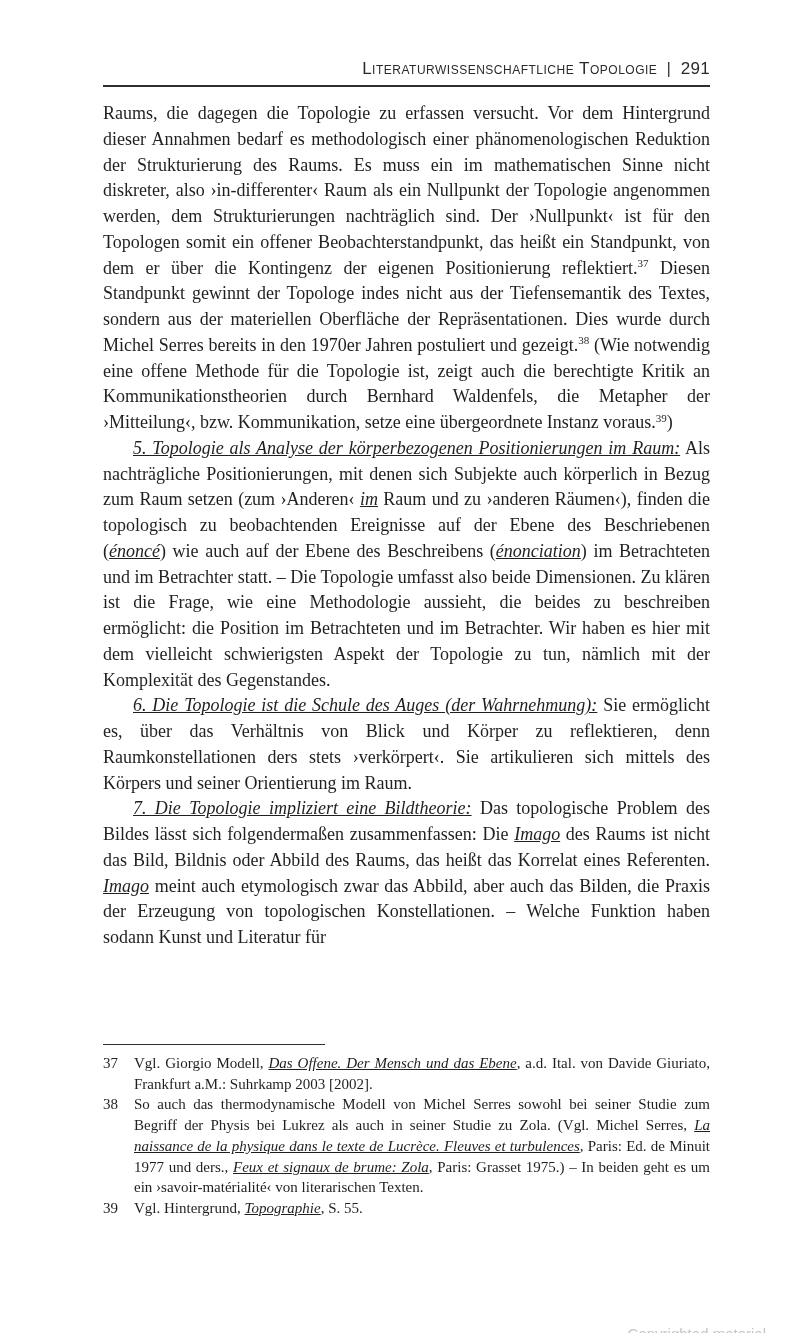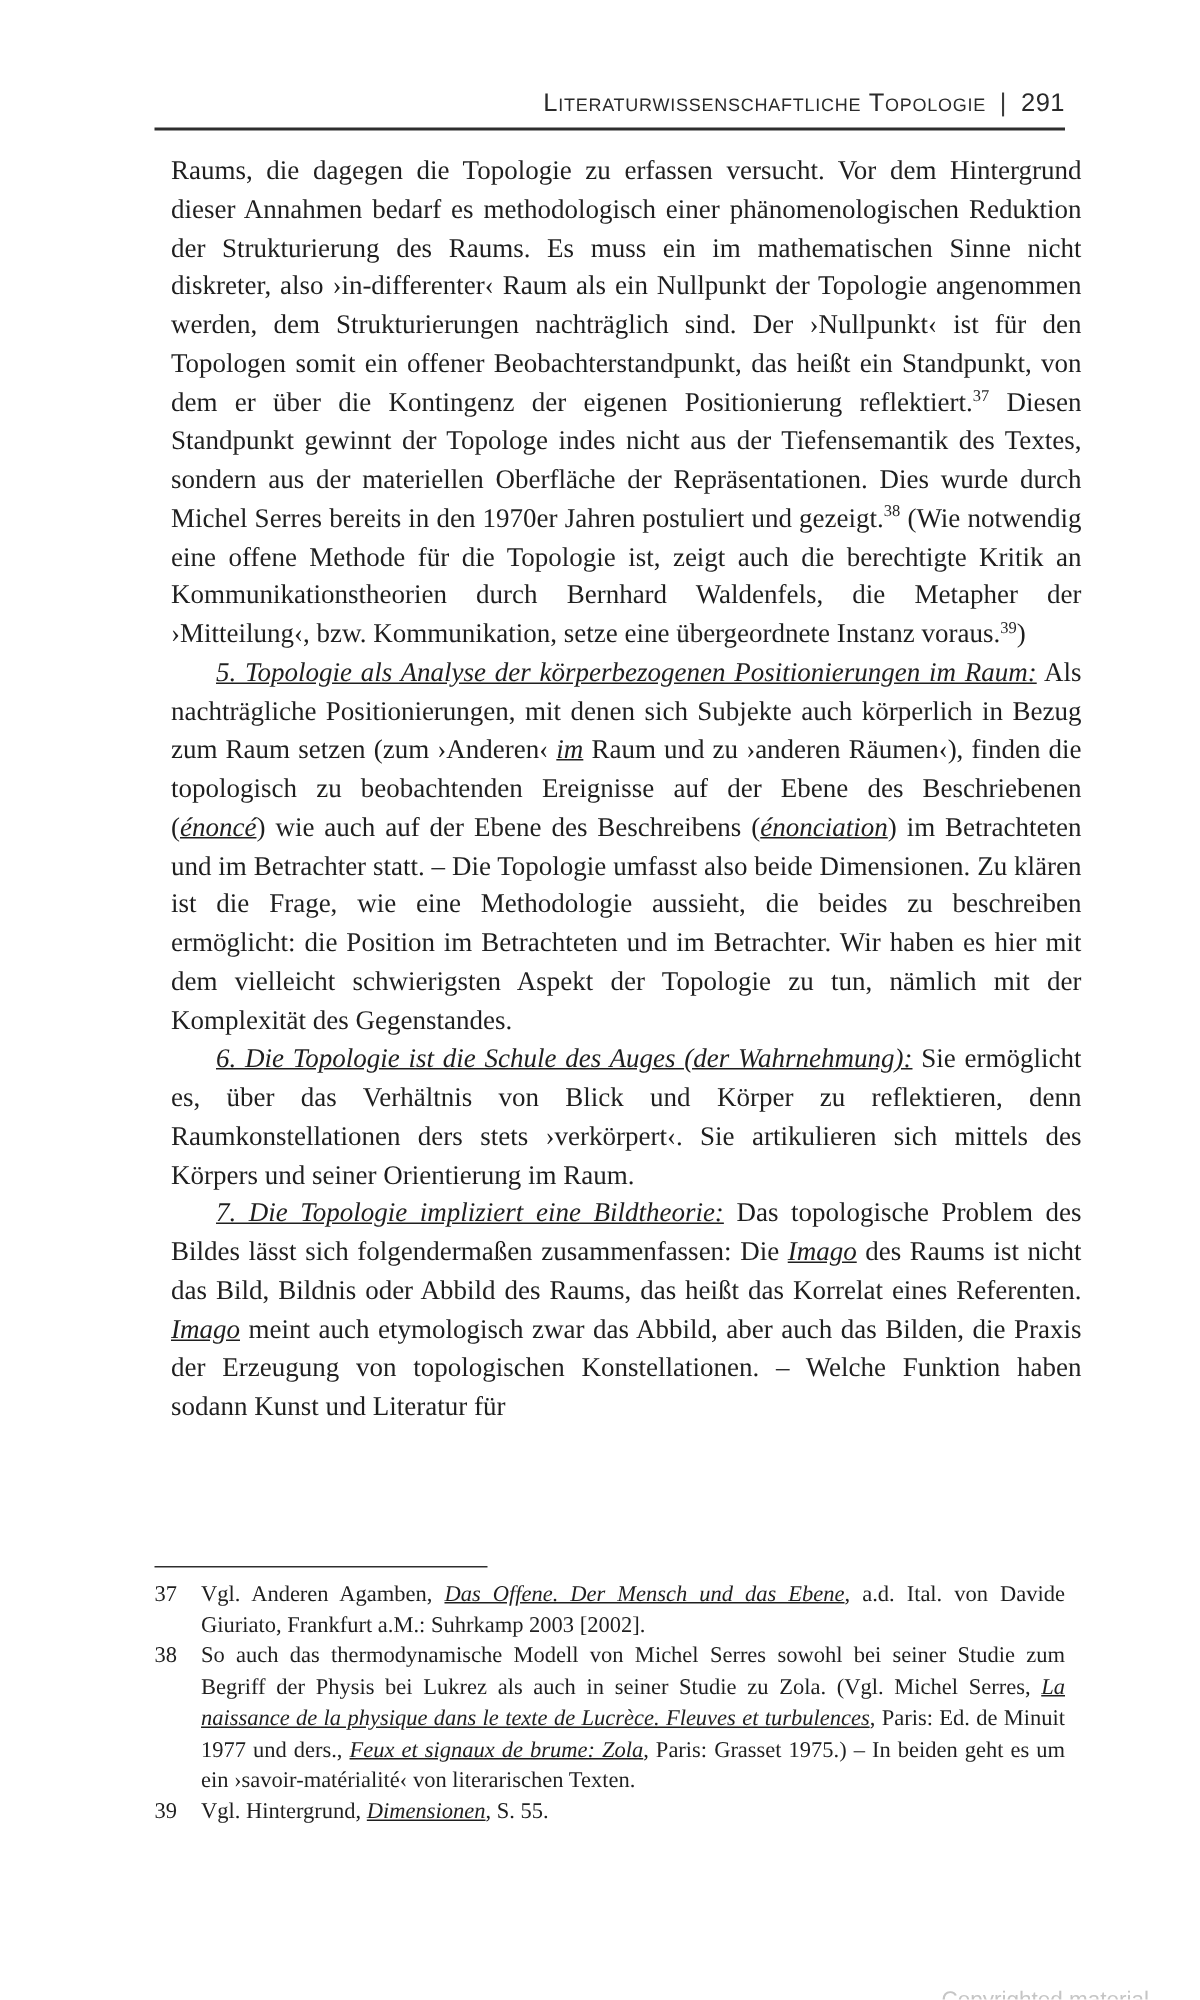--- a/index.html
+++ b/index.html
@@ -29,21 +29,21 @@
   .hdr-sep { font-weight: 300; padding: 0 4px; color: #3a3a3a; }
   .hdr-num { letter-spacing: 0.3px; }
   .header-rule {
     position: absolute;
     left: 103px; top: 85px; width: 607px;
     border: 0; border-top: 2px solid #2e2e2e;
     margin: 0;
   }
   .body-text {
     position: absolute;
-    left: 114px; top: 101px; width: 607px;
+    left: 103px; top: 101px; width: 607px;
     max-height: 936px; overflow: hidden;
     font-size: 18px;
     line-height: 25.75px;
     text-align: justify;
     hyphens: auto; -webkit-hyphens: auto;
   }
   .body-text p { margin: 0; padding: 0; }
   .body-text p.indent { text-indent: 30px; }
   .body-text sup {
     font-size: 11px;
@@ -94,27 +94,27 @@
       <p class="para indent"><i>5. Topologie als Analyse der körperbezogenen Positionierungen im Raum:</i><span> Als nachträgliche Positionierungen, mit denen sich Subjekte auch körperlich in Bezug zum Raum setzen (zum ›Anderen‹ </span><i>im</i><span> Raum und zu ›anderen Räumen‹), finden die topologisch zu beobachtenden Ereignisse auf der Ebene des Beschriebenen (</span><i>énoncé</i><span>) wie auch auf der Ebene des Beschreibens (</span><i>énonciation</i><span>) im Betrachteten und im Betrachter statt. – Die Topologie umfasst also beide Dimensionen. Zu klären ist die Frage, wie eine Methodologie aussieht, die beides zu beschreiben ermöglicht: die Position im Betrachteten und im Betrachter. Wir haben es hier mit dem vielleicht schwierigsten Aspekt der Topologie zu tun, nämlich mit der Komplexität des Gegenstandes.</span></p>
       <p class="para indent"><i>6. Die Topologie ist die Schule des Auges (der Wahrnehmung):</i><span> Sie ermöglicht es, über das Verhältnis von Blick und Körper zu reflektieren, denn Raumkonstellationen ders stets ›verkörpert‹. Sie artikulieren sich mittels des Körpers und seiner Orientierung im Raum.</span></p>
       <p class="para indent"><i>7. Die Topologie impliziert eine Bildtheorie:</i><span> Das topologische Problem des Bildes lässt sich folgendermaßen zusammenfassen: Die </span><i>Imago</i><span> des Raums ist nicht das Bild, Bildnis oder Abbild des Raums, das heißt das Korrelat eines Referenten. </span><i>Imago</i><span> meint auch etymologisch zwar das Abbild, aber auch das Bilden, die Praxis der Erzeugung von topologischen Konstellationen. – Welche Funktion haben sodann Kunst und Literatur für</span></p>
     </div>
 
   <hr class="fn-rule">
 
   <div class="footnotes">
       <div class="footnote">
         <div class="fn-num">37</div>
-        <div class="fn-text"><span>Vgl. Anderen Agamben, </span><i>Das Offene. Der Mensch und das Ebene</i><span>, a.d. Ital. von Davide Giuriato, Frankfurt a.M.: Suhrkamp 2003 [2002].</span></div>
+        <div class="fn-text"><span>Vgl. Giorgio Modell, </span><i>Das Offene. Der Mensch und das Ebene</i><span>, a.d. Ital. von Davide Giuriato, Frankfurt a.M.: Suhrkamp 2003 [2002].</span></div>
       </div>
       <div class="footnote">
         <div class="fn-num">38</div>
         <div class="fn-text"><span>So auch das thermodynamische Modell von Michel Serres sowohl bei seiner Studie zum Begriff der Physis bei Lukrez als auch in seiner Studie zu Zola. (Vgl. Michel Serres, </span><i>La naissance de la physique dans le texte de Lucrèce. Fleuves et turbulences</i><span>, Paris: Ed. de Minuit 1977 und ders., </span><i>Feux et signaux de brume: Zola</i><span>, Paris: Grasset 1975.) – In beiden geht es um ein ›savoir-matérialité‹ von literarischen Texten.</span></div>
       </div>
       <div class="footnote">
         <div class="fn-num">39</div>
-        <div class="fn-text"><span>Vgl. Hintergrund, </span><i>Dimensionen</i><span>, S. 55.</span></div>
+        <div class="fn-text"><span>Vgl. Hintergrund, </span><i>Topographie</i><span>, S. 55.</span></div>
       </div>
     </div>
 
   <div class="watermark">Copyrighted material</div>
 
 </div>
 
 </body></html>

